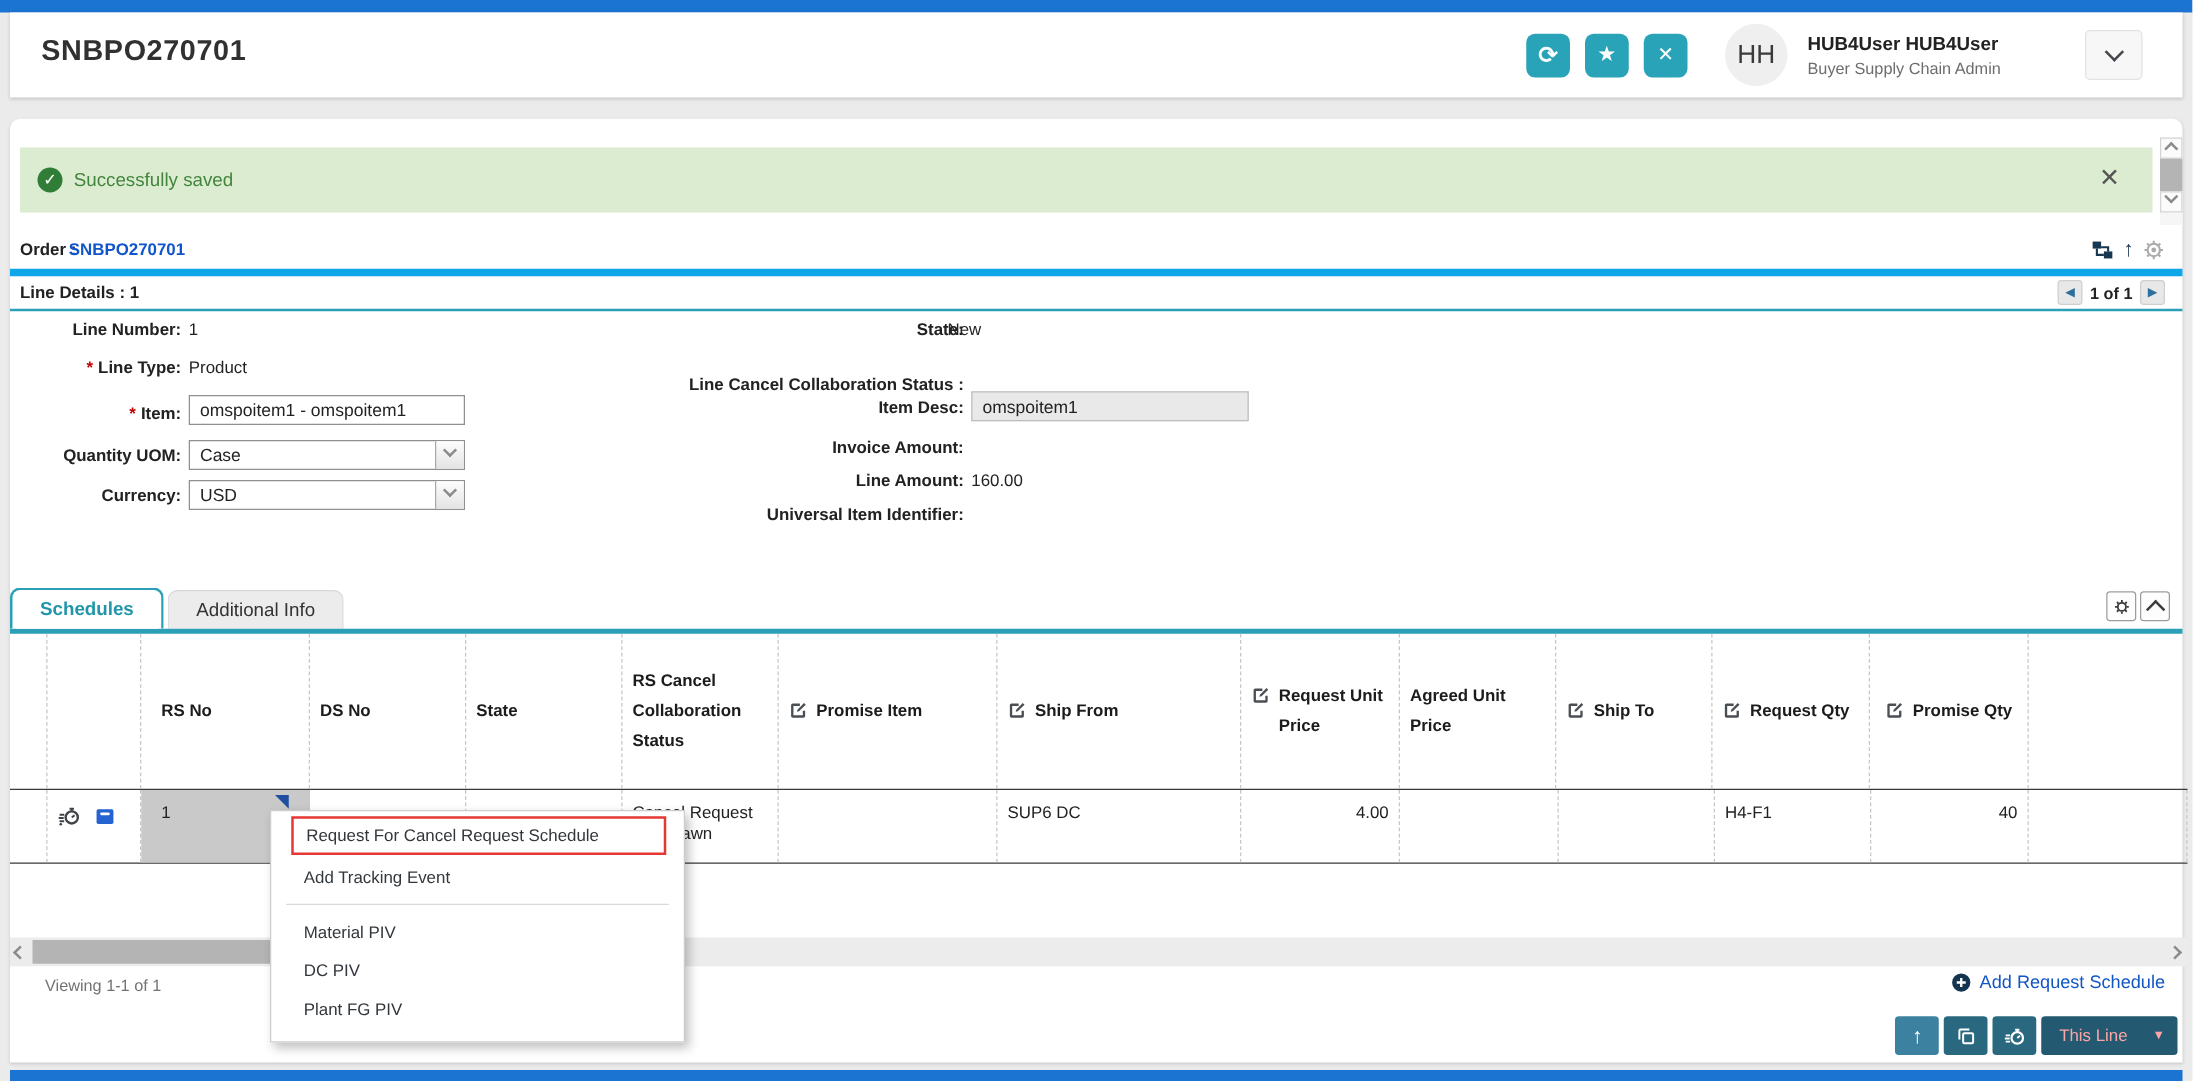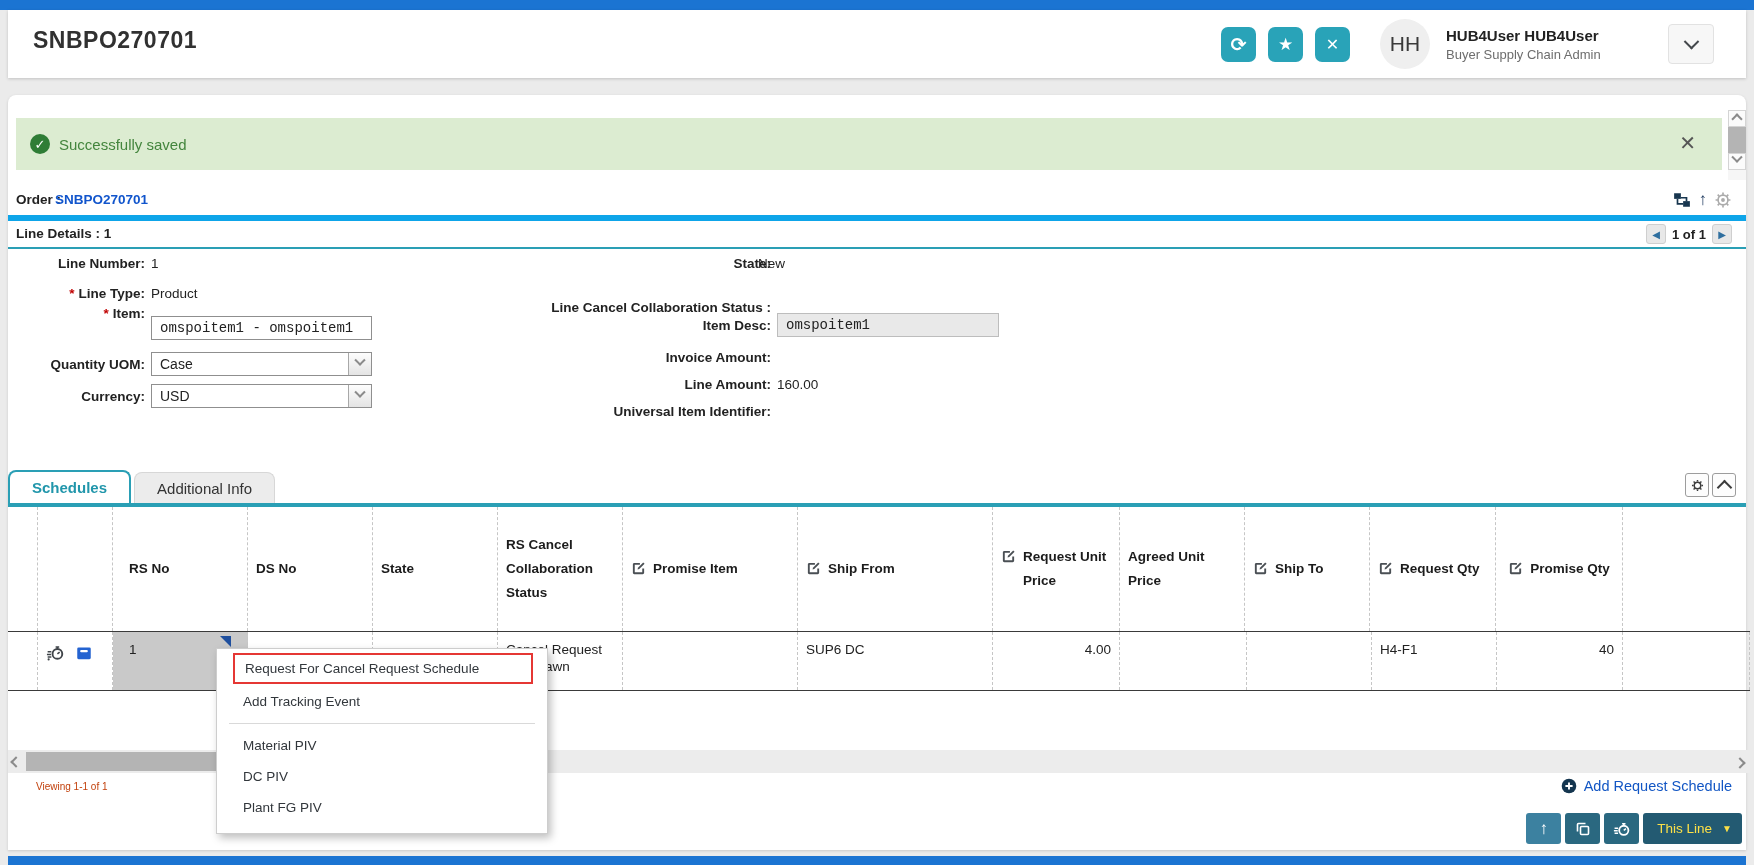--- a/index.html
+++ b/index.html
@@ -44,21 +44,21 @@
   .linedet-row{left:0;top:131px;width:1738px;height:21px;border-bottom:2px solid #2a9fb5;}
   .linedet-title{left:8px;top:0;font-size:13.5px;font-weight:bold;color:#222;}
   .pager{right:14px;top:-2px;display:flex;align-items:center;gap:6px;}
   .pg-btn{width:18px;height:18px;background:#e8e8e8;border:1px solid #cfcfcf;border-radius:3px;color:#2f6f9f;font-size:10px;display:flex;align-items:center;justify-content:center;cursor:pointer;}
   .pg-text{font-size:13px;font-weight:bold;color:#222;}
 
   
   .form-label{font-size:13.5px;font-weight:bold;color:#222;text-align:right;position:absolute;}
   .form-value{font-size:13.5px;color:#222;position:absolute;}
   .req{color:#c00000;font-weight:bold;margin-right:4px;}
-  .tbox{position:absolute;height:24px;border:1px solid #8f8f8f;background:#fff;font-size:14px;color:#222;padding:0 8px;font-family:Liberation Mono, monospace;box-sizing:border-box;}
+  .tbox{position:absolute;height:24px;border:1px solid #8f8f8f;background:#fff;font-size:14px;color:#222;padding:0 8px;font-family:Liberation Sans, sans-serif;box-sizing:border-box;}
   .tbox.disabled{background:#e9e9e9;border-color:#bdbdbd;}
   .fake-select{position:absolute;height:24px;border:1px solid #8f8f8f;background:#fff;box-sizing:border-box;display:flex;align-items:center;cursor:pointer;}
   .fake-select .val{flex:1;font-size:14px;color:#222;padding-left:8px;}
   .fake-select .dd{width:22px;height:100%;border-left:1px solid #a8a8a8;background:linear-gradient(#fdfdfd,#e4e4e4);display:flex;align-items:center;justify-content:center;}
 
   
   .tabs{left:0;top:375px;height:33px;display:flex;align-items:flex-end;}
   .tab{height:30px;display:flex;align-items:center;padding:0 22px;font-size:15px;border-radius:8px 8px 0 0;cursor:pointer;}
   .tab.active{background:#fff;border:2px solid #2a9fb5;border-bottom:none;color:#2196ab;font-weight:bold;height:31px;position:relative;z-index:2;}
   .tab.inactive{background:#ececec;border:1px solid #d7d7d7;border-bottom:none;color:#333;margin-left:3px;}
@@ -90,28 +90,28 @@
   .ctx-item.boxed{border:2px solid #e53734;margin:4px 14px 2px 16px;padding:6px 6px 6px 10px;}
   .ctx-divider{height:1px;background:#d9d9d9;margin:6px 12px;}
 
   
   .hscroll{left:0;top:655px;width:1742px;height:23px;background:#ececec;display:flex;align-items:center;}
   .hs-left{width:16px;display:flex;justify-content:center;}
   .hs-thumb{position:absolute;left:18px;top:2px;width:462px;height:19px;background:#b4b4b4;}
   .hs-right{position:absolute;right:6px;}
 
   
-  .viewing{left:28px;top:686px;font-size:10px;color:#c2410c;}
+  .viewing{left:28px;top:686px;font-size:13px;color:#737373;}
   .add-link{right:14px;top:683px;display:flex;align-items:center;gap:7px;cursor:pointer;}
   .add-link span{font-size:14.5px;color:#1256c4;}
   .toolbar{right:4px;top:718px;display:flex;gap:4px;align-items:center;}
   .tb-btn{width:35px;height:31px;border-radius:3px;display:flex;align-items:center;justify-content:center;color:#fff;cursor:pointer;}
   .tb-up{background:#3c81a0;font-size:17px;font-weight:bold;}
   .tb-dark{background:#2a6880;}
-  .this-line{height:31px;background:#235a72;border-radius:3px;color:#fde047;font-size:13.5px;display:flex;align-items:center;padding:0 10px 0 14px;gap:10px;cursor:pointer;}
+  .this-line{height:31px;background:#235a72;border-radius:3px;color:#fca5a5;font-size:13.5px;display:flex;align-items:center;padding:0 10px 0 14px;gap:20px;cursor:pointer;}
   .this-line .caret{font-size:10px;}
 
   
   .vscroll{left:1720px;top:15px;width:18px;height:70px;background:#f6f6f6;}
   .vs-btn{width:18px;height:17px;background:#fbfbfb;border:1px solid #d4d4d4;box-sizing:border-box;display:flex;align-items:center;justify-content:center;cursor:pointer;}
   .vs-thumb{width:18px;height:26px;background:#b4b4b4;}
 
   .bottom-bluebar{left:8px;top:856px;width:1738px;height:9px;background:#1b74d2;}
 </style>
 </head>
@@ -190,21 +190,21 @@
   </div>
 
   <div class="form-label" style="left:20px;top:161px;width:117px;">Line Number:</div>
   <div class="form-value" style="left:143px;top:161px;">1</div>
 
   <div class="form-label" style="left:20px;top:191px;width:117px;">
     <span class="req">*</span><span>Line Type:</span>
   </div>
   <div class="form-value" style="left:143px;top:191px;">Product</div>
 
-  <div class="form-label" style="left:20px;top:211px;width:117px;">
+  <div class="form-label" style="left:20px;top:228px;width:117px;">
     <span class="req">*</span><span>Item:</span>
   </div>
   <input class="tbox" style="left: 143px; top: 221px; width: 221px;" value="omspoitem1 - omspoitem1">
 
   <div class="form-label" style="left:20px;top:262px;width:117px;">Quantity UOM:</div>
   <div class="fake-select" style="left:143px;top:257px;width:221px;">
     <span class="val">Case</span>
     <span class="dd">
         <span class="chev down sm" style="margin-top:-3px;"></span>
       </span>

